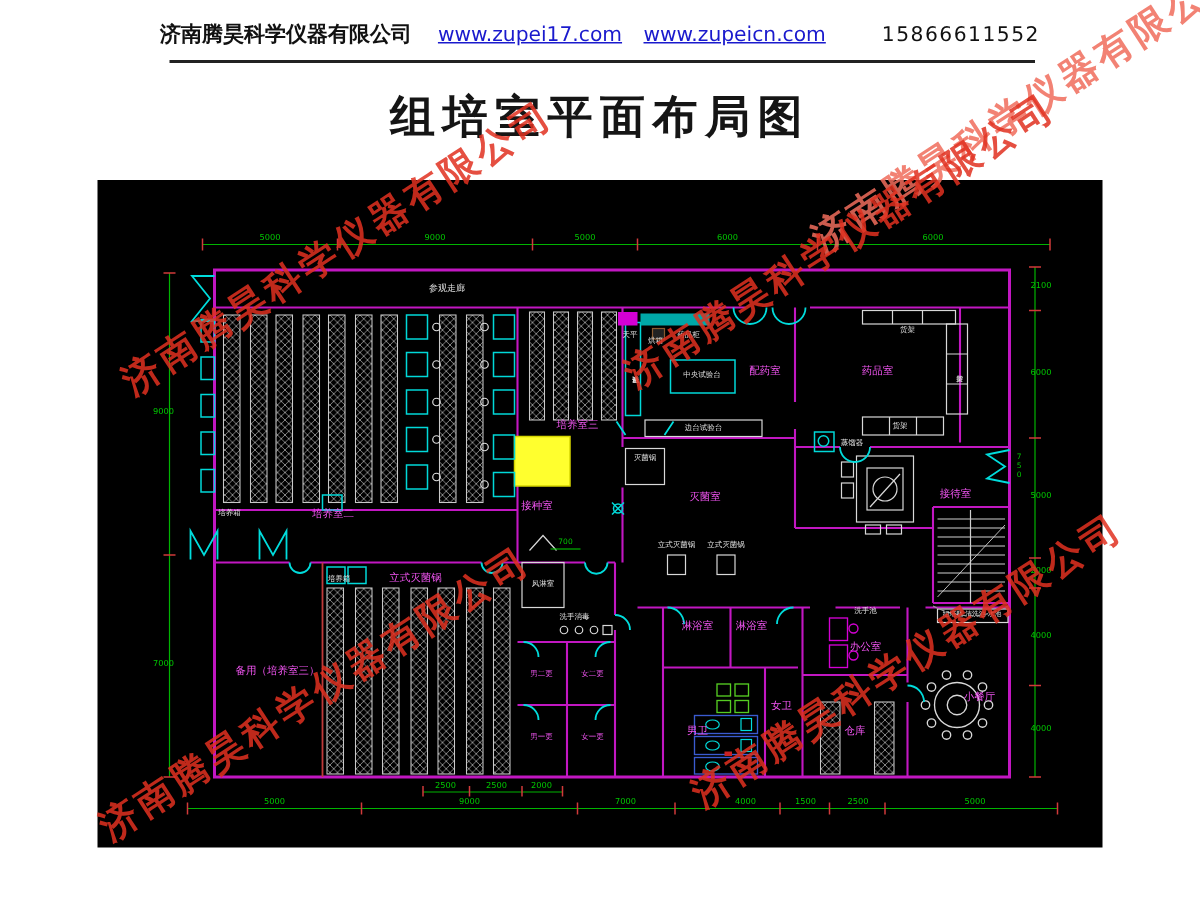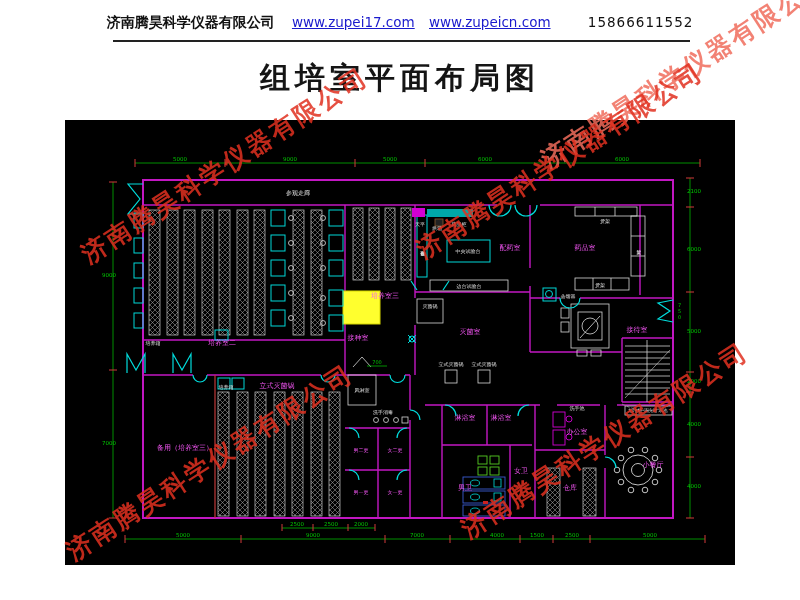--- a/index.html
+++ b/index.html
@@ -261,21 +261,21 @@
         <path d="M70,39 V47 M160,39 V47 M290,39 V47 M360,39 V47 M480,39 V47 M635,39 V47"></path>
         <path d="M60,415 V423 M176,415 V423 M320,415 V423 M385,415 V423 M455,415 V423 M488,415 V423 M525,415 V423 M640,415 V423"></path>
         <path d="M217,404 V411 M248,404 V411 M283,404 V411 M310,404 V411"></path>
         <path d="M44,62 H52 M44,250 H52 M44,398 H52"></path>
         <path d="M621,58 H629 M621,87 H629 M621,172 H629 M621,252 H629 M621,272 H629 M621,337 H629 M621,398 H629"></path>
       </g>
     </svg>
 
     <span class="lbl" style="left:157px;top:223px">培养室二</span>
     <span class="lbl" style="left:212px;top:266px">立式灭菌锅</span>
-    <span class="lbl" style="left:320px;top:176px">培养室三</span>
+    <span class="lbl" style="left:320px;top:164px">培养室三</span>
     <span class="lbl" style="left:293px;top:218px">接种室</span>
     <span class="lbl" style="left:445px;top:128px">配药室</span>
     <span class="lbl" style="left:520px;top:128px">药品室</span>
     <span class="lbl" style="left:405px;top:212px">灭菌室</span>
     <span class="lbl" style="left:572px;top:210px">接待室</span>
     <span class="lbl" style="left:120px;top:328px">备用（培养室三）</span>
     <span class="lbl" style="left:400px;top:298px">淋浴室</span>
     <span class="lbl" style="left:436px;top:298px">淋浴室</span>
     <span class="lbl" style="left:512px;top:312px">办公室</span>
     <span class="lbl" style="left:400px;top:368px">男卫</span>

